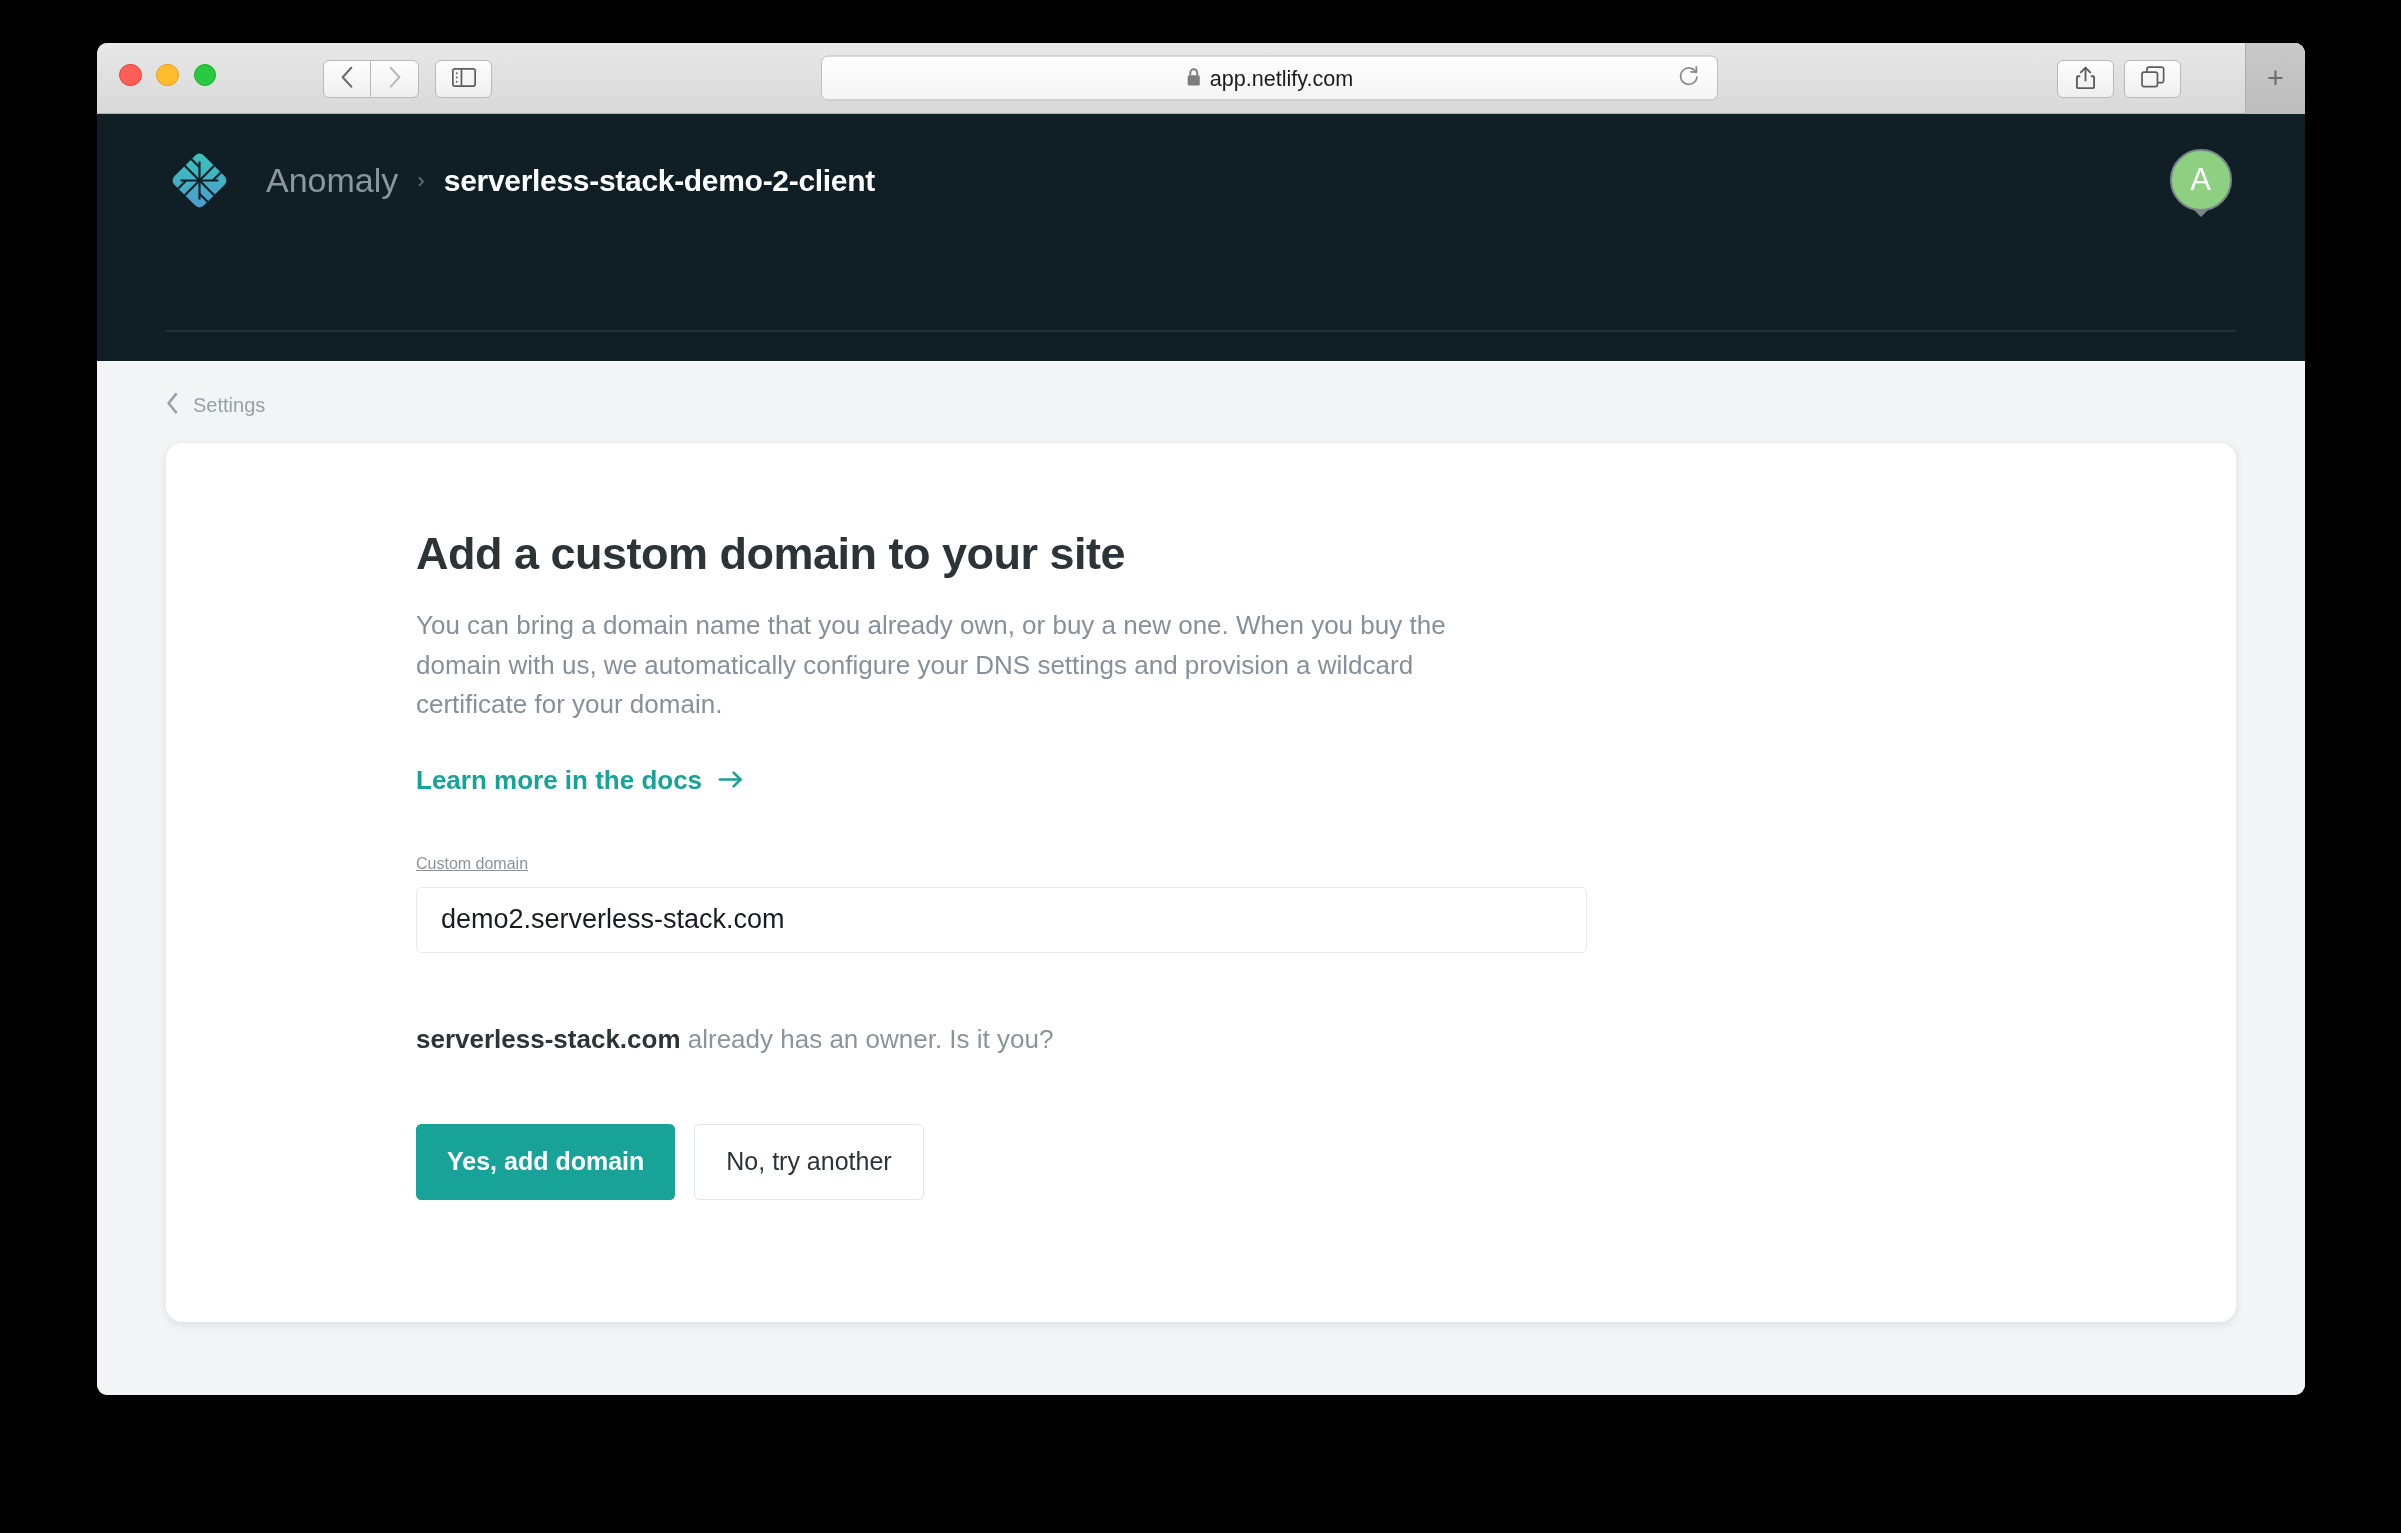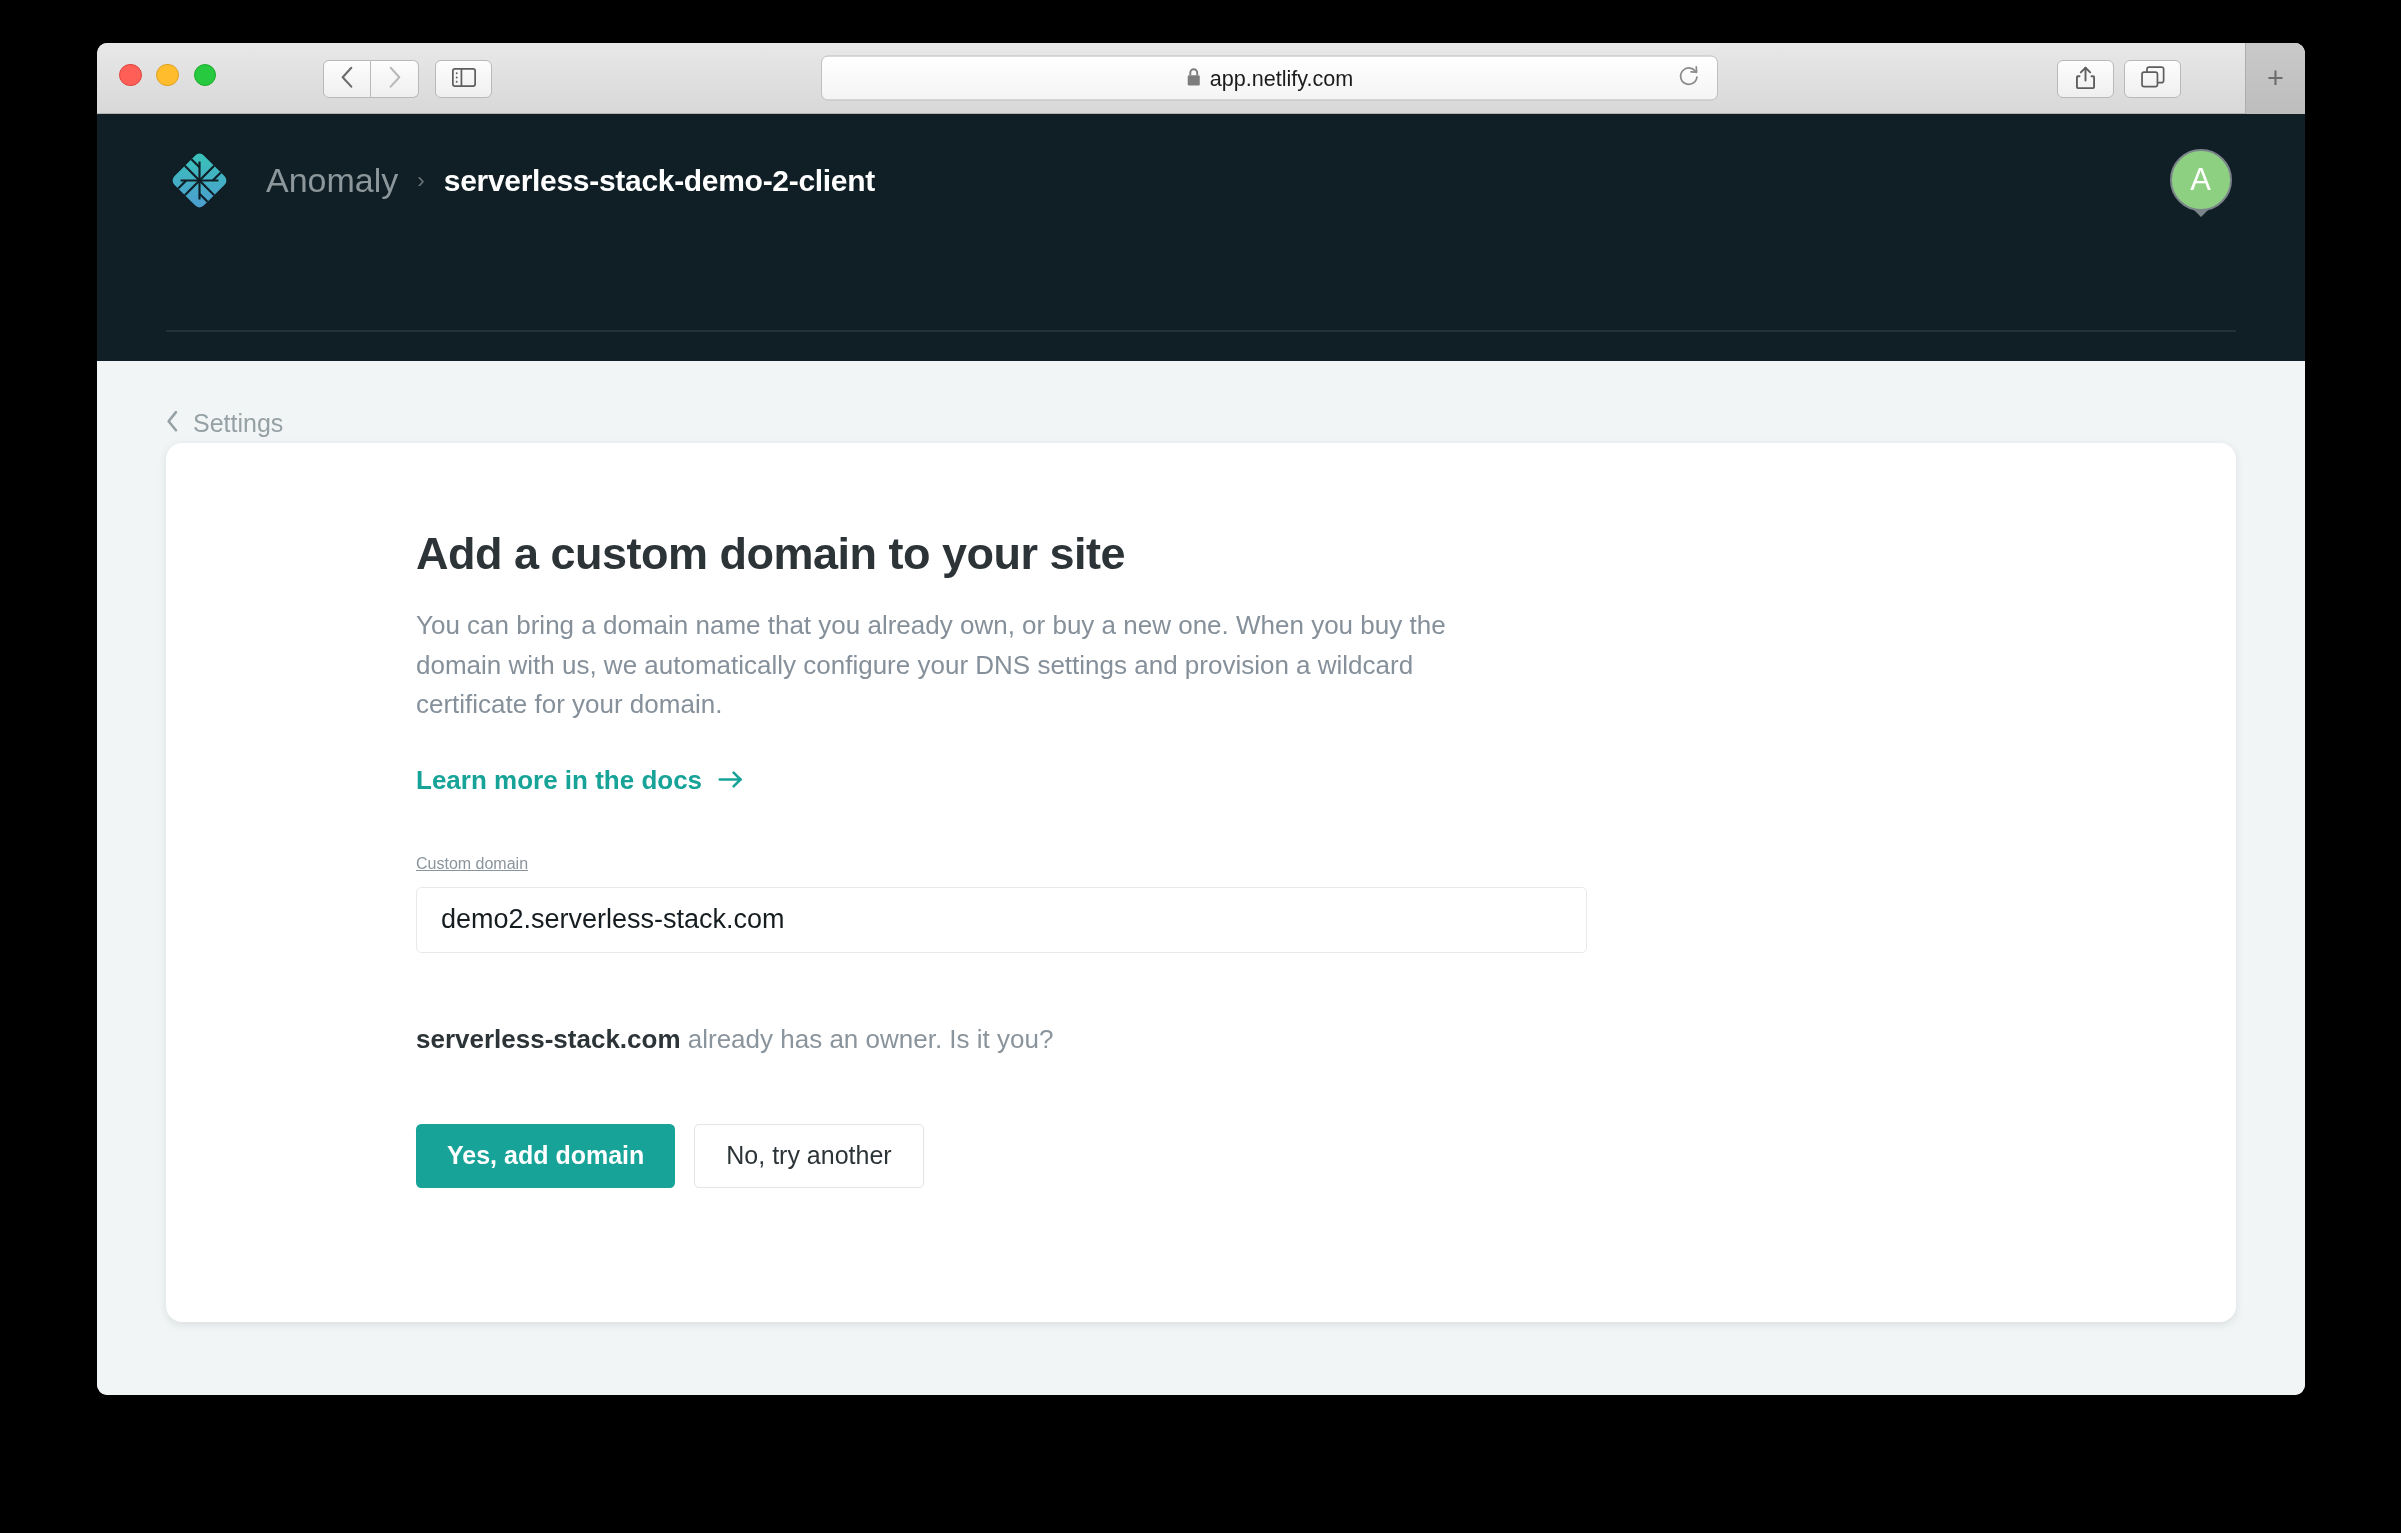--- a/index.html
+++ b/index.html
@@ -213,26 +213,26 @@
     position: absolute;
     left: 69px;
     right: 69px;
     top: 216px;
     height: 1.7px;
     background: rgba(255,255,255,0.08);
   }
   .backlink {
     position: absolute;
     left: 69px;
-    top: 295px;
+    top: 278px;
     display: flex;
     align-items: center;
     gap: 14px;
     color: #96a1a5;
-    font-size: 25px;
+    font-size: 20px;
   }
   .back-chevron {
     font-size: 22.4px;
     line-height: 1;
     color: #96a1a5;
   }
 
   
   .card {
     position: absolute;
@@ -311,21 +311,21 @@
     display: flex;
     gap: 19px;
   }
   .btn {
     font-family: "Liberation Sans", sans-serif;
     font-size: 25px;
     font-weight: 700;
     border-radius: 5.2px;
     box-sizing: border-box;
     cursor: pointer;
-    height: 64px;
+    height: 76px;
     display: inline-flex;
     align-items: center;
     justify-content: center;
   }
   .btn-primary {
     background: #17a398;
     color: #ffffff;
     border: none;
     padding: 0 31px;
   }

